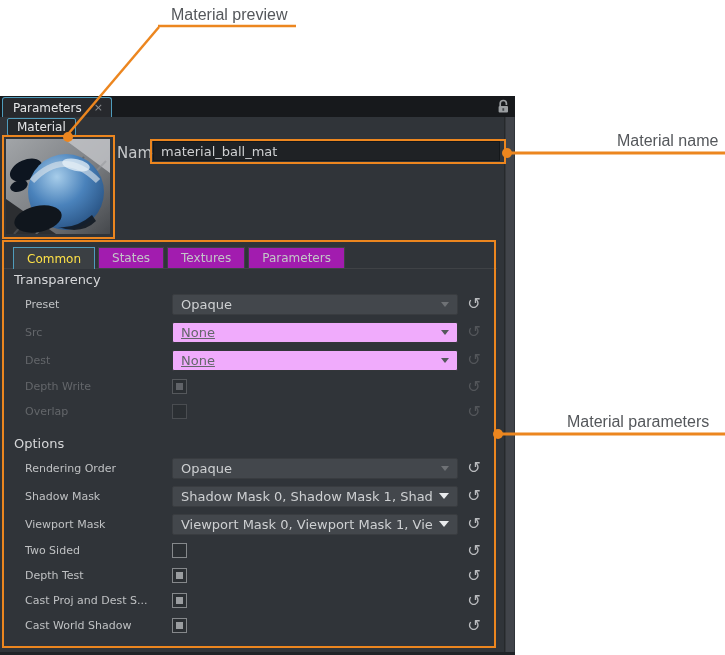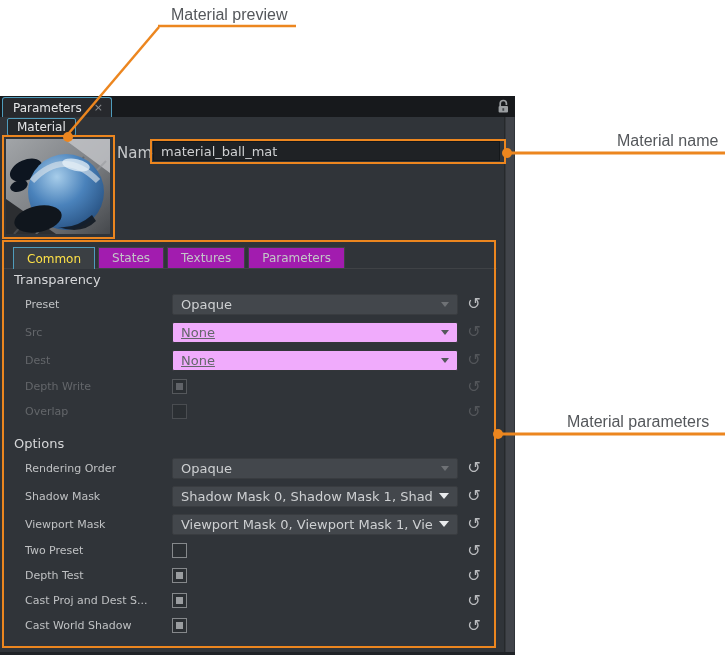--- a/index.html
+++ b/index.html
@@ -291,21 +291,21 @@
         <div class="control">
             <div class="dropdown bright">
           <span class="dd-text">Viewport Mask 0, Viewport Mask 1, Viewpor...</span>
           <span class="dd-arrow"></span>
         </div>
           </div>
         <span class="reset-btn">↺</span>
       </div>
 
       <div class="row cb">
-        <span class="row-label">Two Preset</span>
+        <span class="row-label">Two Sided</span>
         <div class="control">
             <span class="checkbox"></span>
           </div>
         <span class="reset-btn">↺</span>
       </div>
 
       <div class="row cb">
         <span class="row-label">Depth Test</span>
         <div class="control">
             <span class="checkbox checked"></span>

